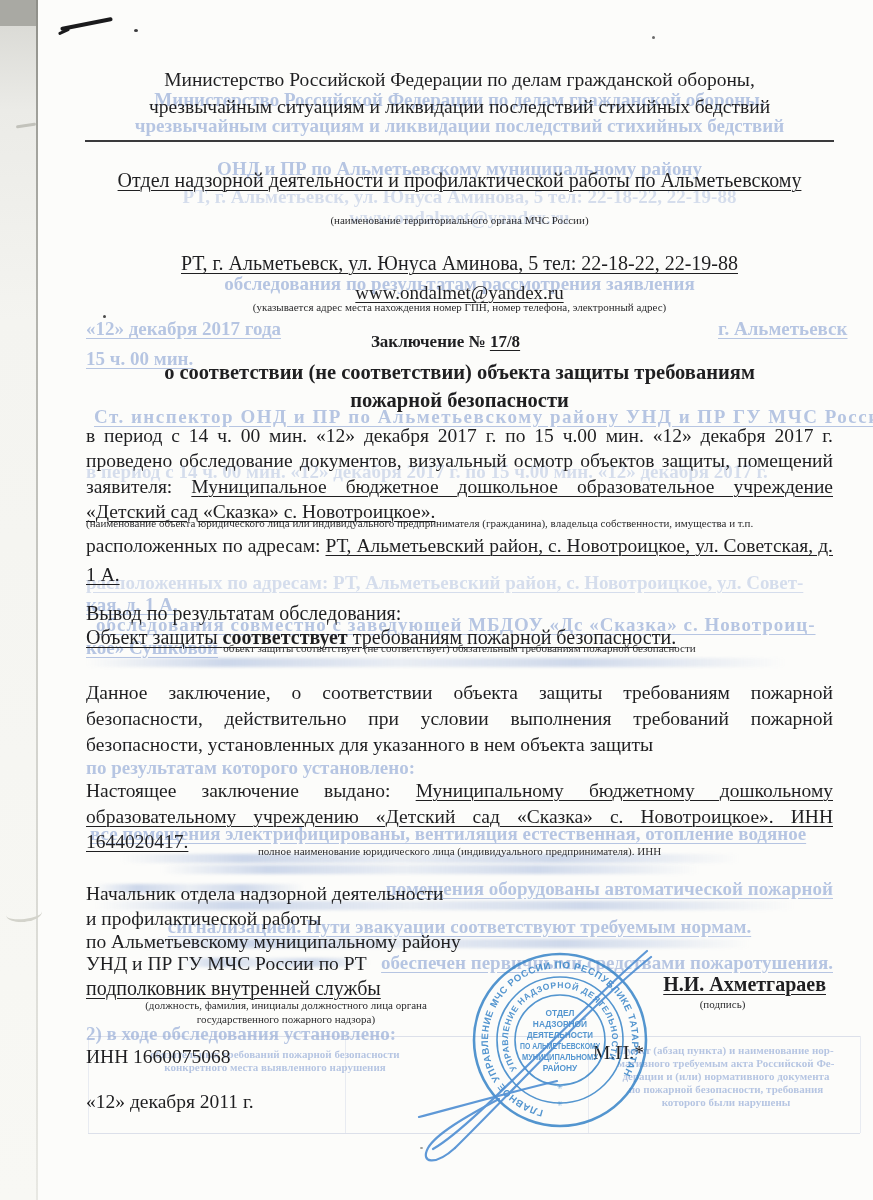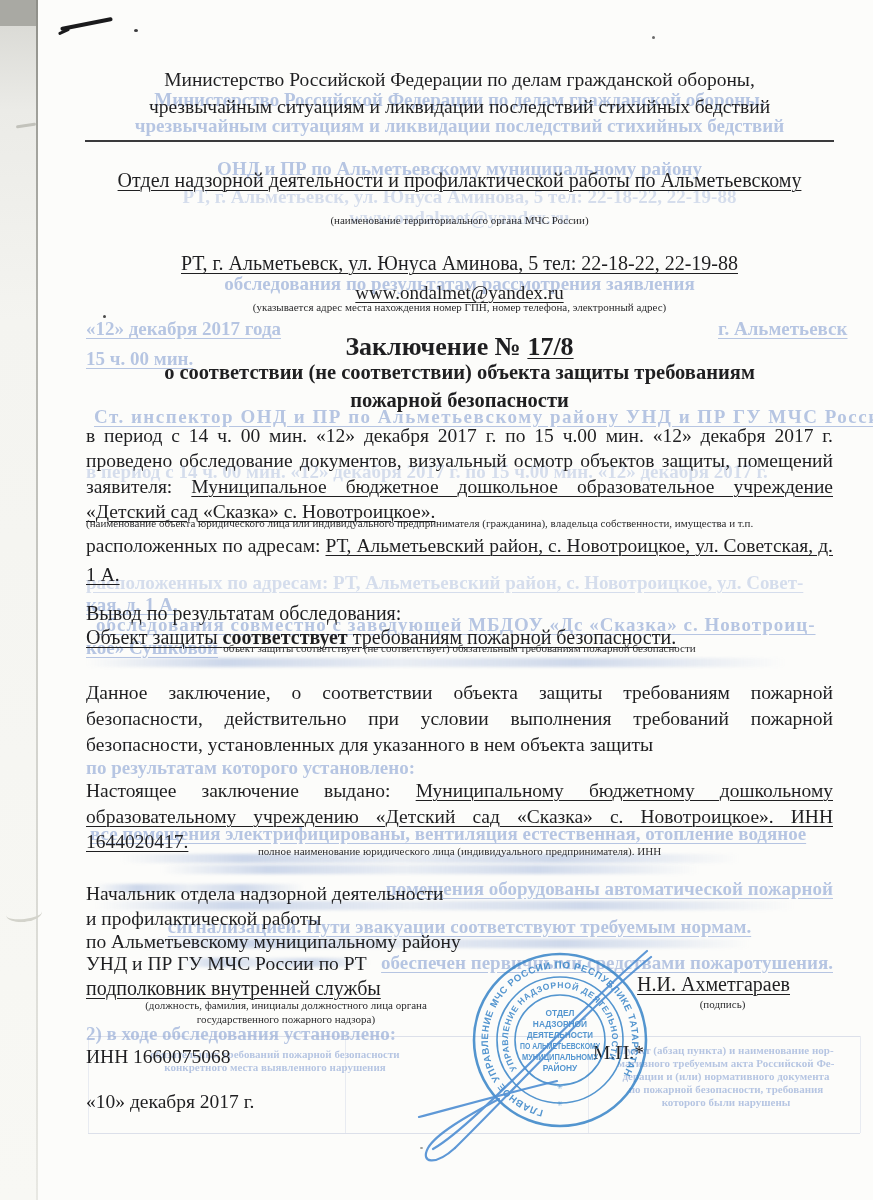--- a/index.html
+++ b/index.html
@@ -104,21 +104,21 @@
 
   <div class="abs c t20" style="left:86px;top:167px;width:747px;">
     <div class="u">Отдел надзорной деятельности и профилактической работы по Альметьевскому</div>
   </div>
   <div class="abs c cap" style="left:86px;top:214px;width:747px;">(наименование территориального органа МЧС России)</div>
 
   <div class="abs c t20 u" style="left:86px;top:250px;width:747px;">РТ, г. Альметьевск, ул. Юнуса Аминова, 5 тел: 22-18-22, 22-19-88</div>
   <div class="abs c t20 u" style="left:86px;top:280px;width:747px;font-size:19px;">www.ondalmet@yandex.ru</div>
   <div class="abs c cap" style="left:86px;top:301px;width:747px;">(указывается адрес места нахождения номер ГПН, номер телефона, электронный адрес)</div>
 
-  <div class="abs c b" style="left:86px;top:332px;width:747px;font-size:26px;">
+  <div class="abs c b" style="left:72px;top:332px;width:747px;font-size:17px;">
     <span>Заключение № </span><span class="u">17/8</span>
   </div>
   <div class="abs c b" style="left:86px;top:361px;width:747px;font-size:20.5px;">о соответствии (не соответствии) объекта защиты требованиям</div>
   <div class="abs c b" style="left:86px;top:389px;width:747px;font-size:20.5px;">пожарной безопасности</div>
 
   <div class="abs j t19" style="left:86px;top:423px;width:747px;">
     <span>в период с 14 ч. 00 мин. «12» декабря 2017 г. по 15 ч.00 мин. «12» декабря 2017 г. проведено обследование документов, визуальный осмотр объектов защиты, помещений заявителя: </span><span class="u">Муниципальное бюджетное дошкольное образовательное учреждение «Детский сад «Сказка» с. Новотроицкое».</span>
   </div>
   <div class="abs cap" style="left:86px;top:517px;width:760px;white-space:nowrap;font-size:11px;">(наименование объекта  юридического лица или индивидуального предпринимателя (гражданина), владельца собственности, имущества и т.п.</div>
 
@@ -140,26 +140,26 @@
   <div class="abs c cap" style="left:86px;top:845px;width:747px;">полное наименование юридического лица (индивидуального предпринимателя). ИНН</div>
 
   <div class="abs t19" style="left:86px;top:881px;">Начальник отдела надзорной деятельности</div>
   <div class="abs t19" style="left:86px;top:906px;">и профилактической работы</div>
   <div class="abs t19" style="left:86px;top:929px;">по Альметьевскому муниципальному району</div>
   <div class="abs t19" style="left:86px;top:951px;">УНД и ПР ГУ МЧС России по РТ</div>
   <div class="abs t20 u" style="left:86px;top:975px;">подполковник внутренней службы</div>
   <div class="abs c cap" style="left:86px;top:999px;width:400px;">(должность, фамилия, инициалы должностного лица органа</div>
   <div class="abs c cap" style="left:86px;top:1013px;width:400px;">государственного пожарного надзора)</div>
 
-  <div class="abs r t20 u" style="left:580px;top:971px;width:210px;">Н.И. Ахметгараев</div>
+  <div class="abs r t20 u" style="left:616px;top:971px;width:210px;font-weight:bold;">Н.И. Ахметгараев</div>
   <div class="abs c cap" style="left:640px;top:998px;width:165px;">(подпись)</div>
 
   <div class="abs t19" style="left:86px;top:1044px;">ИНН 1660075068</div>
   <div class="abs t19" style="left:593px;top:1040px;">М.П.*</div>
-  <div class="abs t19" style="left:86px;top:1089px;">«10» декабря 2017 г.</div>
+  <div class="abs t19" style="left:86px;top:1089px;">«12» декабря 2011 г.</div>
 
   <svg class="abs" style="left:470px;top:950px;opacity:.82;" width="180" height="180" viewBox="0 0 180 180">
     <g fill="none" stroke="#2f7fc6">
       <circle cx="90" cy="90" r="86" stroke-width="2.6"></circle>
       <circle cx="90" cy="90" r="63" stroke-width="1.6"></circle>
       <circle cx="90" cy="90" r="45" stroke-width="1.6"></circle>
     </g>
     <defs>
       <path id="outerArc" d="M 77.5,160.9 A 72,72 0 1 1 102.5,160.9"></path>
       <path id="innerArc" d="M 53.2,126.8 A 52,52 0 1 1 126.8,126.8"></path>

